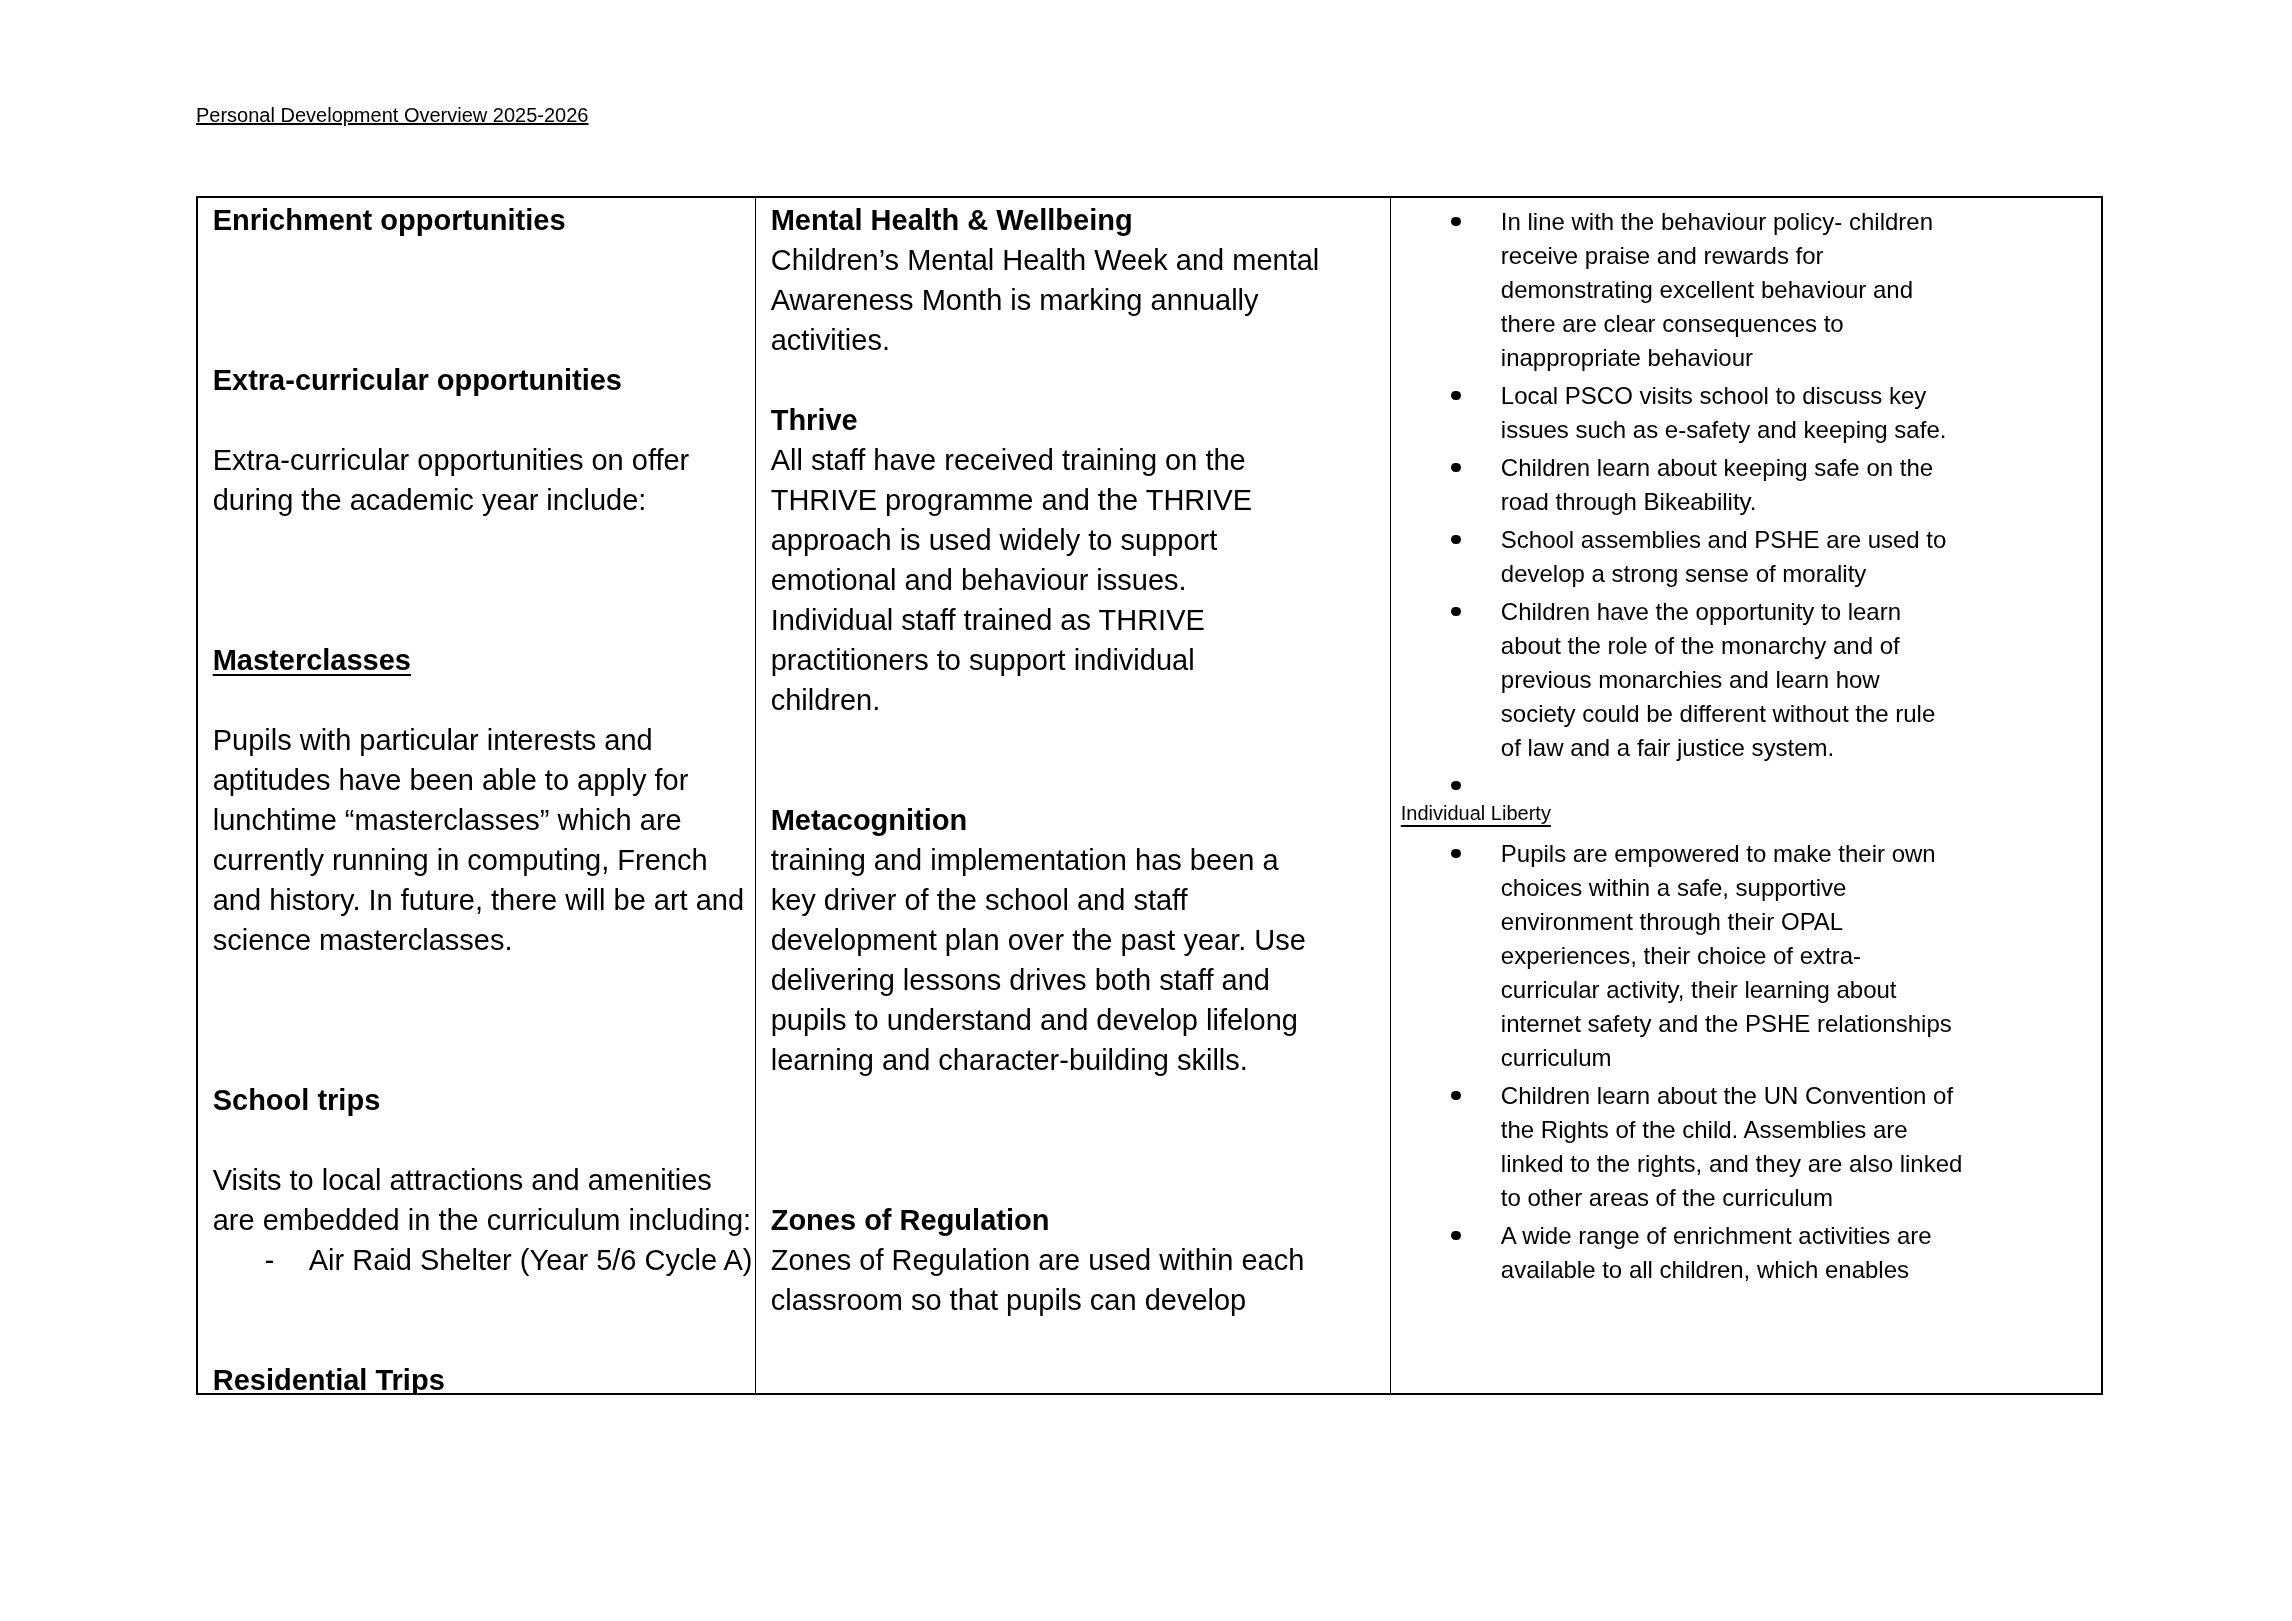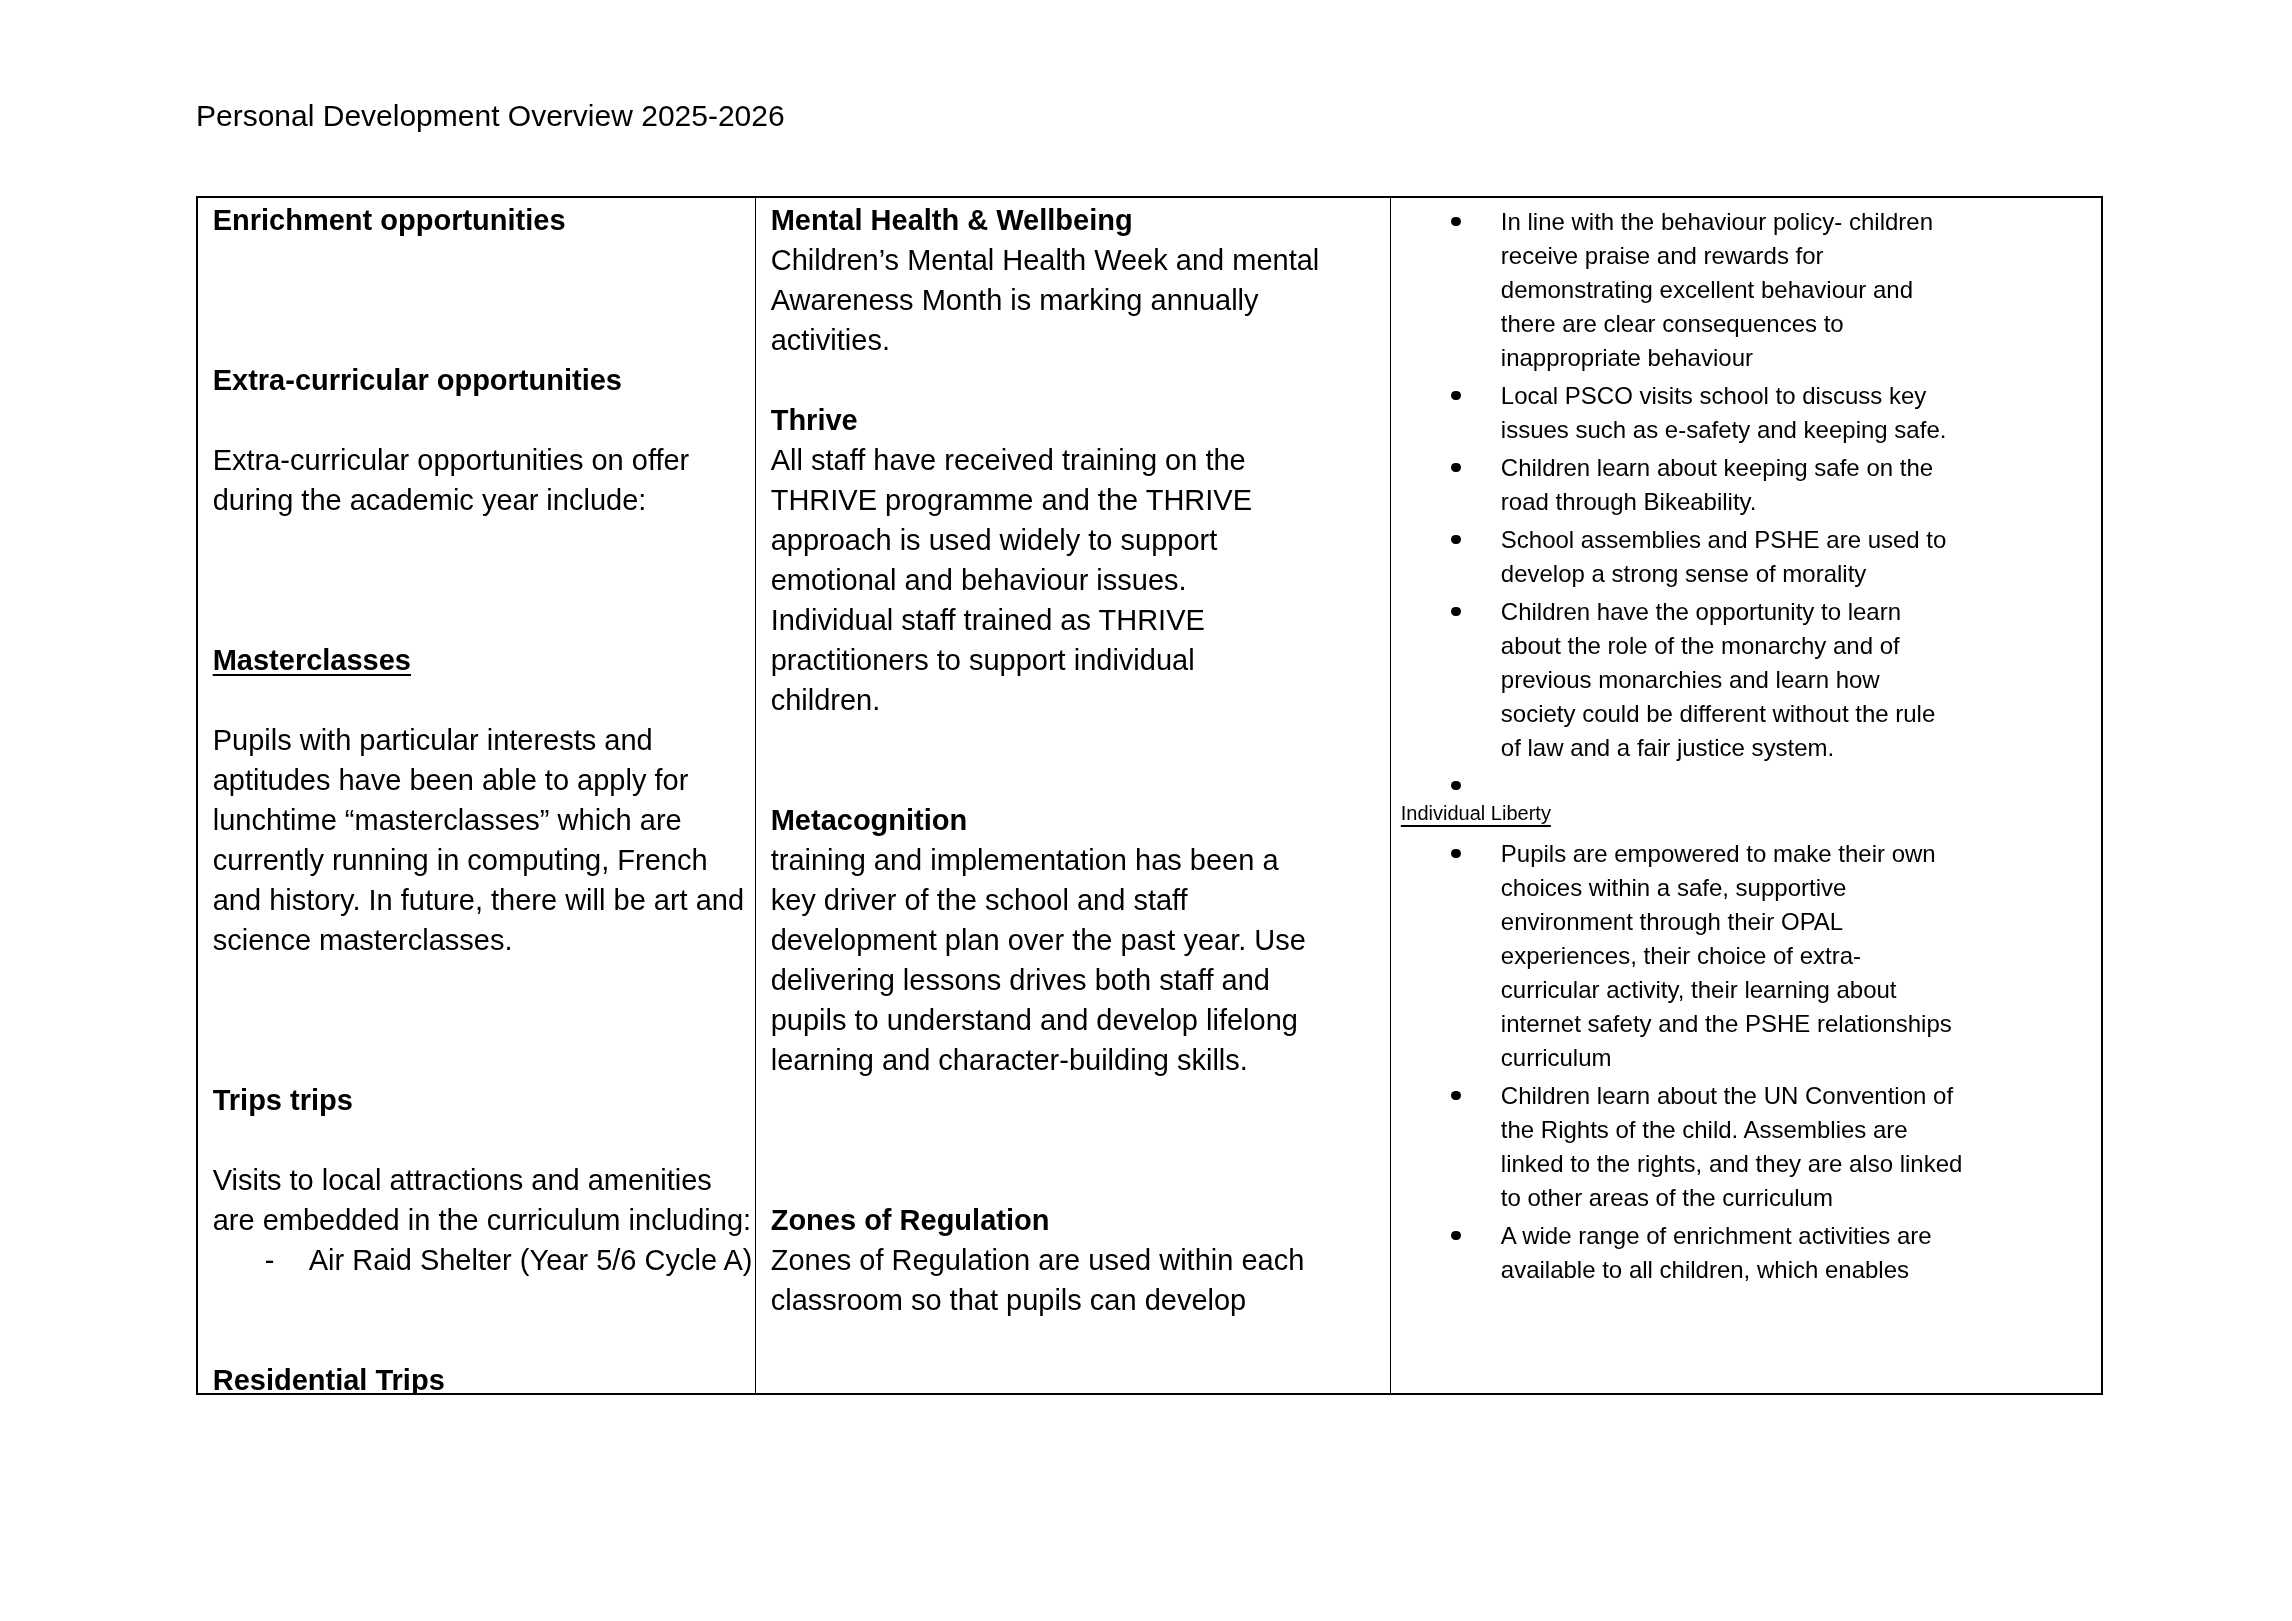--- a/index.html
+++ b/index.html
@@ -1,17 +1,17 @@
 <!DOCTYPE html>
 <html><head>
 <meta charset="utf-8">
 <style>
   html, body { margin: 0; padding: 0; background: #ffffff; }
   body { width: 2293px; height: 1621px; position: relative; overflow: hidden; color: #000; font-family: "Liberation Sans", "DejaVu Sans", sans-serif; }
-  .page-title { position: absolute; left: 196px; top: 96px; font-size: 30px; line-height: 39px; white-space: nowrap; }
+  .page-title { position: absolute; left: 196px; top: 96px; font-size: 20px; line-height: 39px; white-space: nowrap; text-decoration: underline; }
   .doc-table { position: absolute; left: 196px; top: 196px; width: 1907px; height: 1199px; border: 2px solid #000; box-sizing: border-box; display: flex; overflow: hidden; }
   .col { position: relative; height: 100%; box-sizing: border-box; overflow: hidden; }
   .col-1 { width: 558px; border-right: 1.5px solid #000; padding: 0 0 0 14.7px; }
   .col-2 { width: 635px; border-right: 1.5px solid #000; padding: 0 0 0 14.7px; }
   .col-3 { flex: 1; padding: 0 0 0 8.8px; }
   .col-1, .col-2 { font-size: 29px; line-height: 40px; padding-top: 2px; }
   .line { height: 40px; white-space: nowrap; }
   .blank { height: 40px; }
   .b { font-weight: bold; }
   .u { text-decoration: underline; text-underline-offset: 3.9px; text-decoration-thickness: 2px; }
@@ -51,21 +51,21 @@
       <div class="line">Pupils with particular interests and</div>
       <div class="line">aptitudes have been able to apply for</div>
       <div class="line">lunchtime “masterclasses” which are</div>
       <div class="line">currently running in computing, French</div>
       <div class="line">and history. In future, there will be art and</div>
       <div class="line">science masterclasses.</div>
     </div>
     <div class="blank"></div>
     <div class="blank"></div>
     <div class="blank"></div>
-    <div class="line b">Trips trips</div>
+    <div class="line b">School trips</div>
     <div class="blank"></div>
     <div>
       <div class="line">Visits to local attractions and amenities</div>
       <div class="line">are embedded in the curriculum including:</div>
     </div>
     <div class="line dash-item">
       <span class="dash">-</span>
       <span>Air Raid Shelter (Year 5/6 Cycle A)</span>
     </div>
     <div class="blank"></div>

